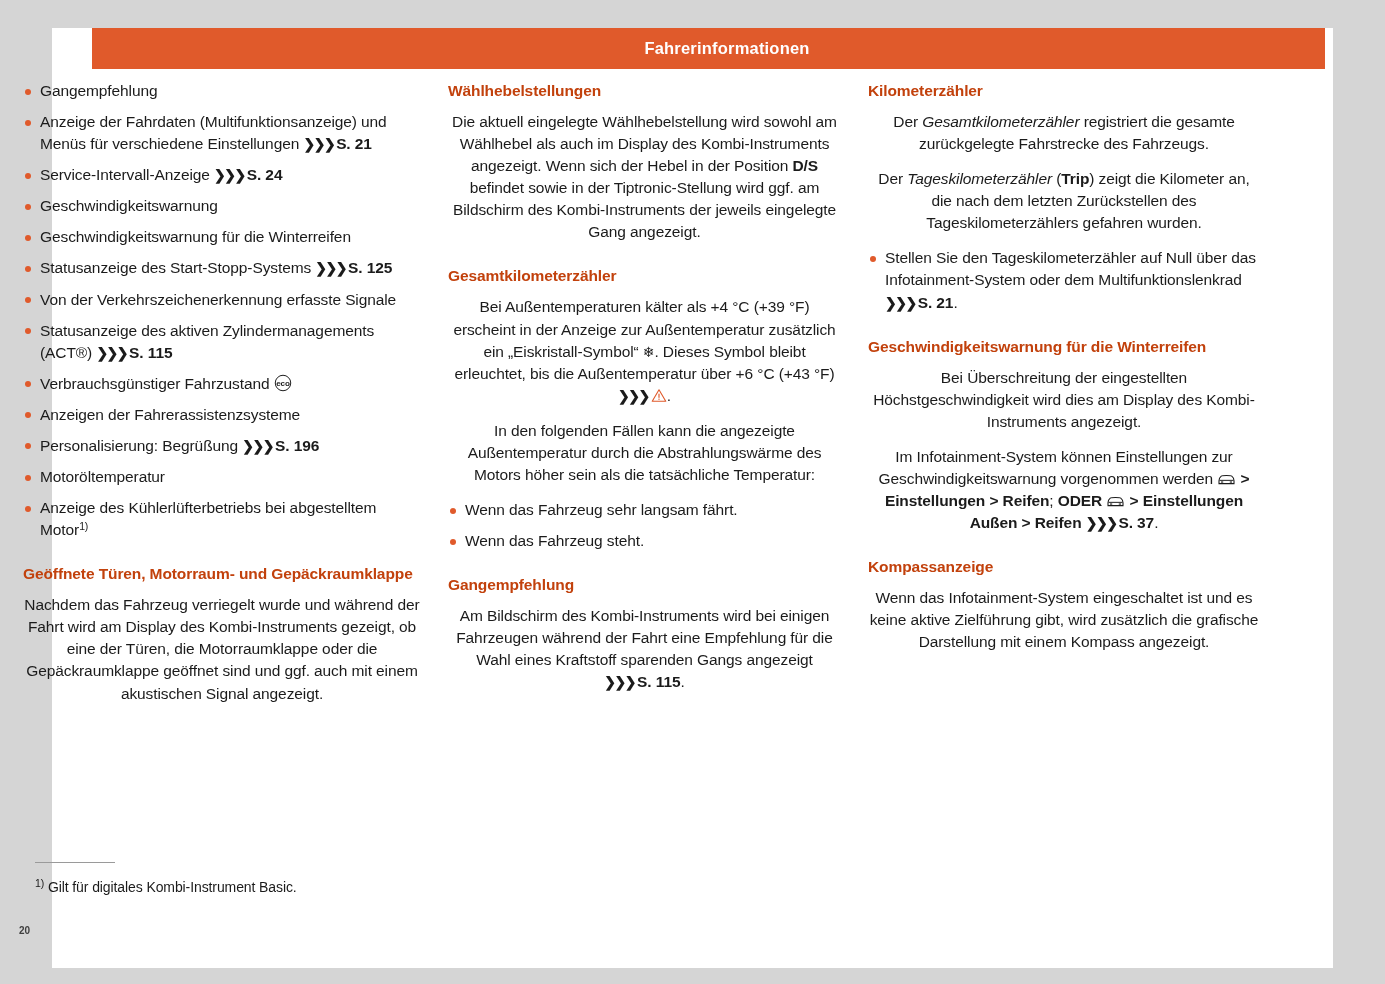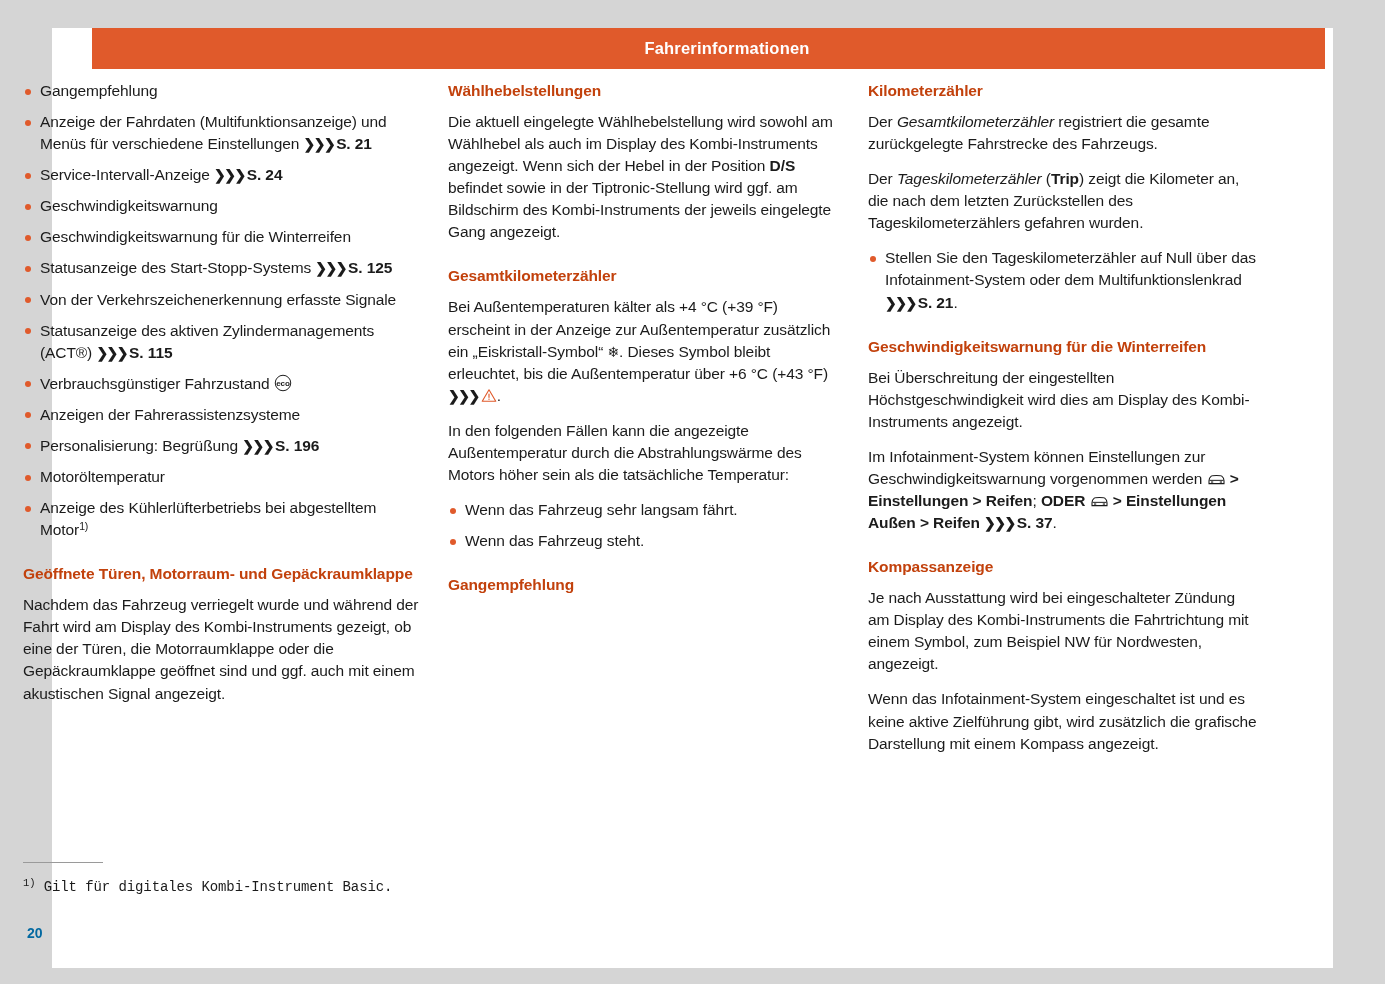--- a/index.html
+++ b/index.html
@@ -24,24 +24,24 @@
     font-weight: bold;
     font-size: 16.5px;
     letter-spacing: 0.2px;
     display: flex;
     align-items: center;
     justify-content: center;
     padding-left: 37px;
   }
   #page-number {
     position: absolute;
-    left: 27px; top: 925px;
-    font-size: 14px;
-    font-weight: bold;
-    color: #0369a1;
+    left: 19px; top: 925px;
+    font-size: 10px;
+    font-weight: bold;
+    color: #404040;
   }
   #columns {
     position: absolute;
     left: 23px; top: 48px;
     width: 1238px;
     display: flex;
     gap: 27px;
     margin-top: 32px;
   }
   .col { width: 395px; }
@@ -59,20 +59,21 @@
     letter-spacing: -0.1px;
   }
   h3.heading.first { margin-top: 0; }
 
   p.para {
     font-size: 15.5px;
     color: #1b1b1b;
     line-height: 1.425;
     margin-bottom: 13px;
     letter-spacing: -0.1px;
+    text-align: center;
   }
   p.para:last-child { margin-bottom: 0; }
 
   ul.bullets { list-style: none; }
   li.bullet {
     position: relative;
     font-size: 15.5px;
     color: #1b1b1b;
     line-height: 1.425;
     margin-bottom: 9px;
@@ -114,23 +115,22 @@
   }
   .car-icon {
     display: inline-block;
     vertical-align: -3px;
     width: 19px; height: 15px;
   }
   .snow { font-size: 14px; }
 
   #footnote-wrap {
     position: absolute;
-    left: 23px; top: 862px;
+    left: 35px; top: 862px;
     width: 400px;
-    font-family: Liberation Mono, monospace;
   }
   #footnote-rule {
     width: 80px; height: 1px;
     background: #9a9a9a;
     margin-bottom: 13px;
   }
   #footnote-text {
     font-size: 14px;
     color: #1b1b1b;
     line-height: 1.4;
@@ -227,20 +227,21 @@
     <ul class="bullets">
       <li class="bullet">
         <span>Wenn das Fahrzeug sehr langsam fährt.</span>
       </li>
       <li class="bullet">
         <span>Wenn das Fahrzeug steht.</span>
       </li>
     </ul>
 
     <h3 class="heading">Gangempfehlung</h3>
+    <p class="para"><span>Am Bildschirm des Kombi-Instruments wird bei einigen Fahrzeugen während der Fahrt eine Empfehlung für die Wahl eines Kraftstoff sparenden Gangs angezeigt </span><span class="ref"><span class="chev">❯❯❯</span><span>S. 115</span></span><span>.</span></p>
   </div>
 
   <div class="col c3">
     <h3 class="heading first">Kilometerzähler</h3>
     <p class="para"><span>Der </span><i>Gesamtkilometerzähler</i><span> registriert die gesamte zurückgelegte Fahrstrecke des Fahrzeugs.</span></p>
     <p class="para"><span>Der </span><i>Tageskilometerzähler</i><span> (</span><b>Trip</b><span>) zeigt die Kilometer an, die nach dem letzten Zurückstellen des Tageskilometerzählers gefahren wurden.</span></p>
 
     <ul class="bullets">
       <li class="bullet">
         <span>Stellen Sie den Tageskilometerzähler auf Null über das Infotainment-System oder dem Multifunktionslenkrad </span><span class="ref"><span class="chev">❯❯❯</span><span>S. 21</span></span><span>.</span>
@@ -259,21 +260,20 @@
     </span> <b>&gt; Einstellungen &gt; Reifen</b><span>; </span><b>ODER</b> <span class="car-icon">
       <svg viewBox="0 0 20 16" width="19" height="15">
         <path d="M2 9.2 C2 8 3.4 5.2 4.4 4.4 C5.4 3.6 14.6 3.6 15.6 4.4 C16.6 5.2 18 8 18 9.2 L18 12.4 L2 12.4 Z" fill="none" stroke="#1b1b1b" stroke-width="1.15"></path>
         <line x1="2.6" y1="8.9" x2="17.4" y2="8.9" stroke="#1b1b1b" stroke-width="1.05"></line>
         <rect x="4.1" y="10.1" width="2.4" height="1.2" fill="#1b1b1b"></rect>
         <rect x="13.5" y="10.1" width="2.4" height="1.2" fill="#1b1b1b"></rect>
       </svg>
     </span> <b>&gt; Einstellungen Außen &gt; Reifen</b> <span class="ref"><span class="chev">❯❯❯</span><span>S. 37</span></span><span>.</span></p>
 
     <h3 class="heading">Kompassanzeige</h3>
-    <p class="para">Je nach Ausstattung wird bei eingeschalteter Zündung am Display des Kombi-Instruments die Fahrtrichtung mit einem Symbol, zum Beispiel NW für Nordwesten, angezeigt.</p>
     <p class="para">Wenn das Infotainment-System eingeschaltet ist und es keine aktive Zielführung gibt, wird zusätzlich die grafische Darstellung mit einem Kompass angezeigt.</p>
   </div>
 </div>
 
 <div id="footnote-wrap">
   <div id="footnote-rule"></div>
   <div id="footnote-text"><span class="sup">1)</span> <span>Gilt für digitales Kombi-Instrument Basic.</span></div>
 </div>
 
 </body></html>

